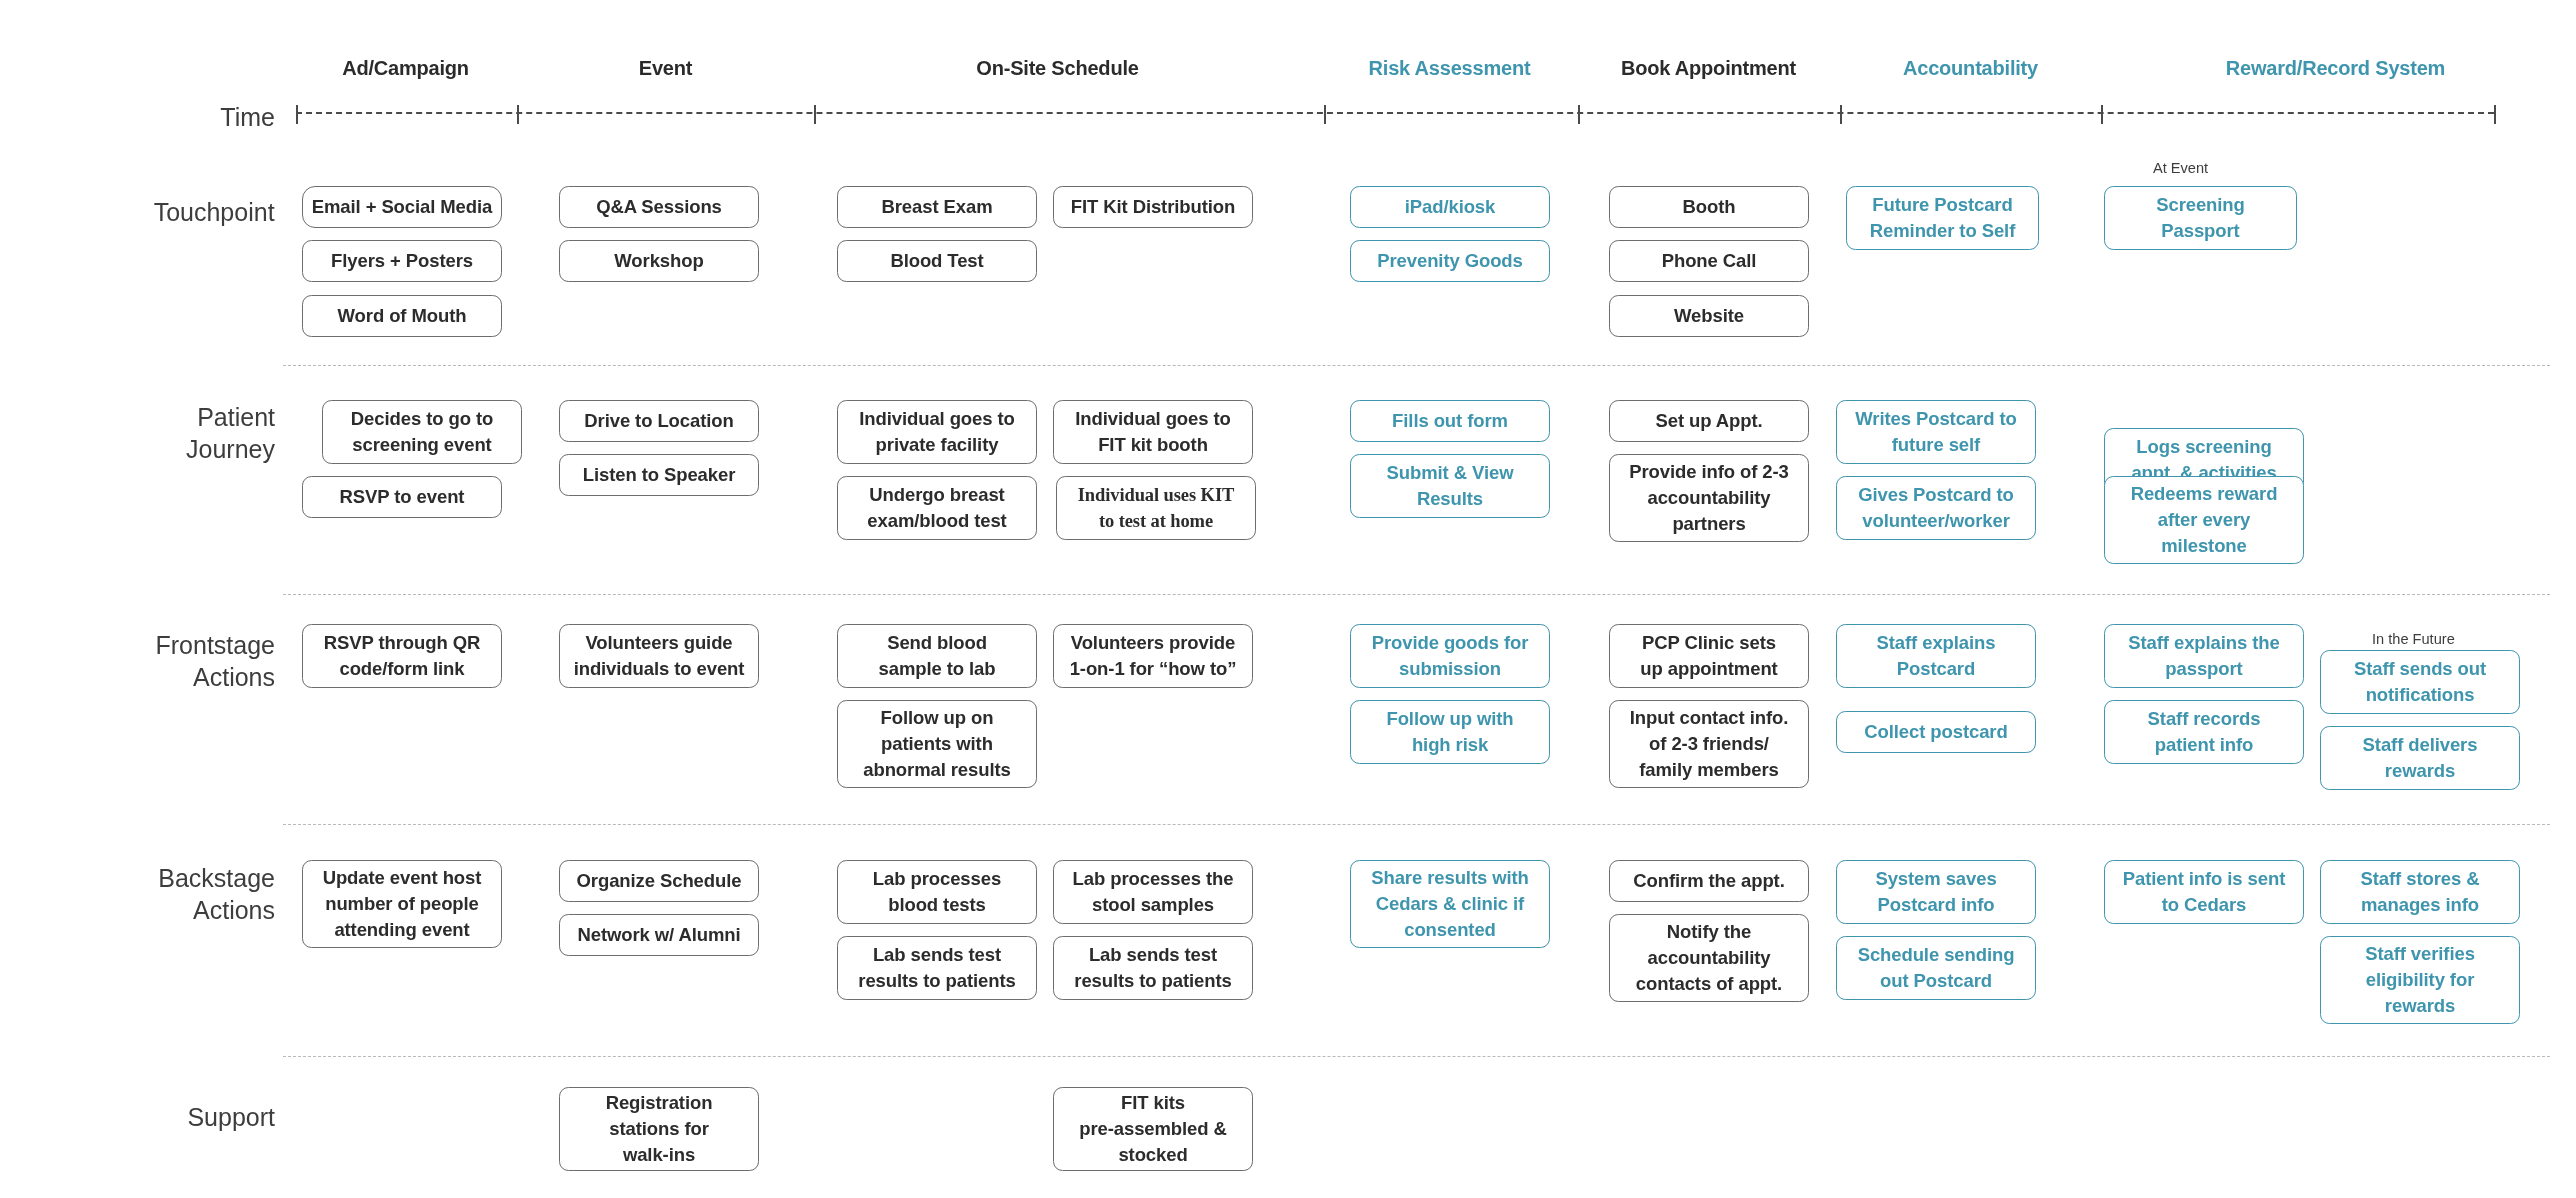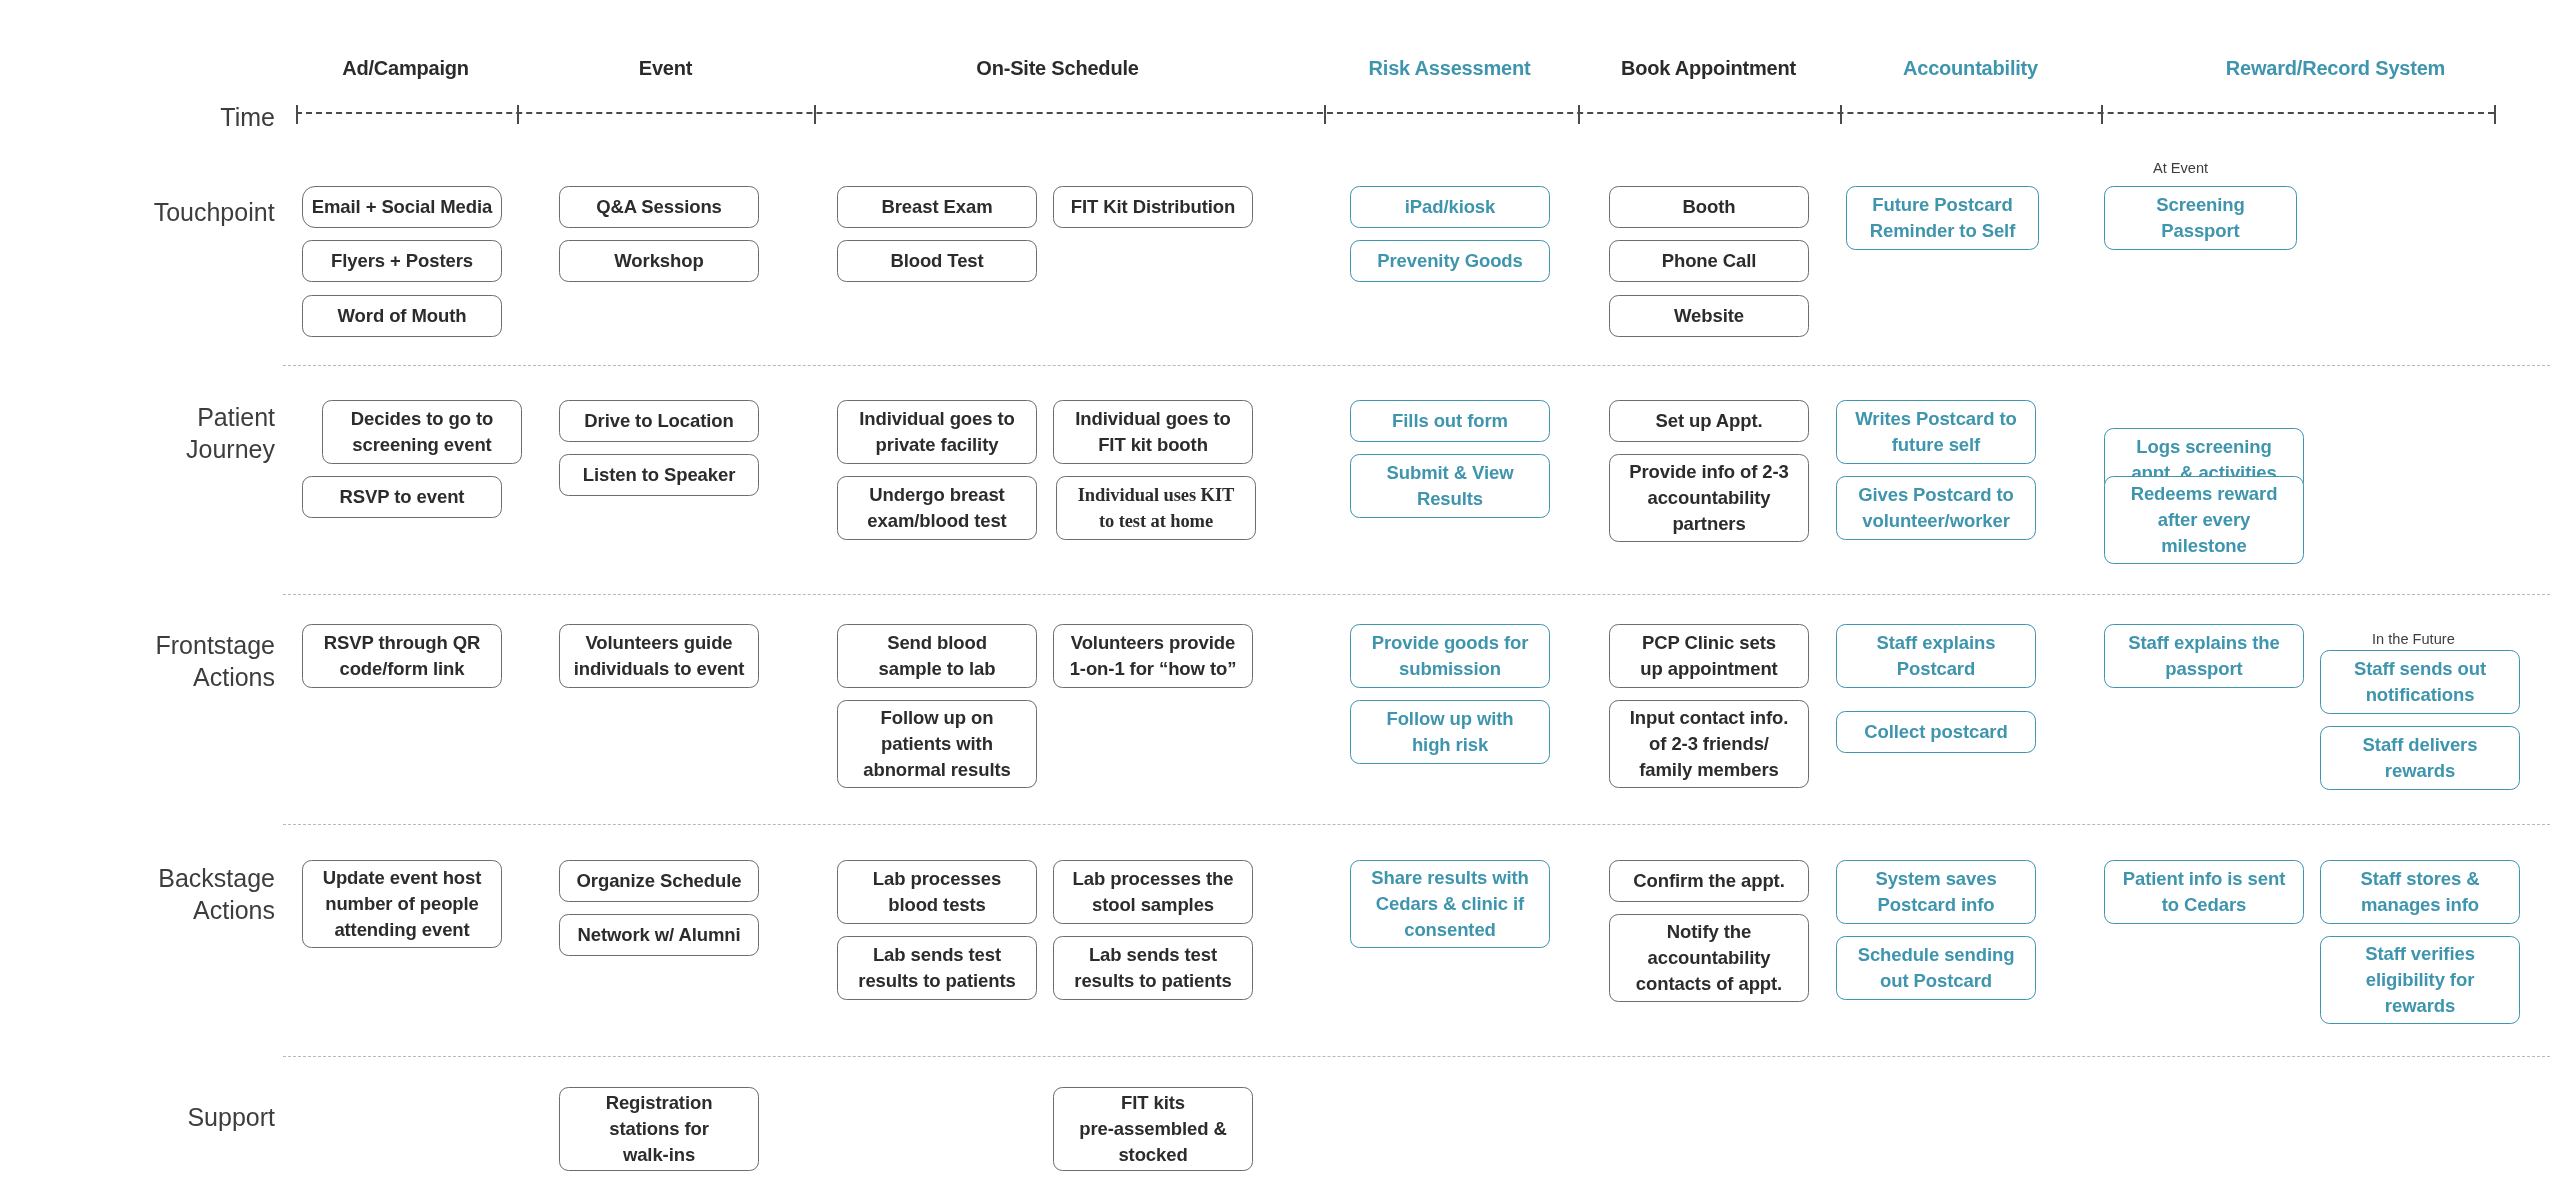--- a/index.html
+++ b/index.html
@@ -196,20 +196,22 @@
     <div class="card" style="left: 1609px; top: 624px; width: 200px; height: 64px;">PCP Clinic sets
 up appointment</div>
     <div class="card" style="left: 1609px; top: 700px; width: 200px; height: 88px;">Input contact info.
 of 2-3 friends/
 family members</div>
     <div class="card teal" style="left: 1836px; top: 624px; width: 200px; height: 64px;">Staff explains
 Postcard</div>
     <div class="card teal" style="left: 1836px; top: 711px; width: 200px; height: 42px;">Collect postcard</div>
     <div class="card teal" style="left: 2104px; top: 624px; width: 200px; height: 64px;">Staff explains the
 passport</div>
+    <div class="card teal" style="left: 2104px; top: 700px; width: 200px; height: 64px;">Staff records
+patient info</div>
     <div class="card teal" style="left: 2320px; top: 650px; width: 200px; height: 64px;">Staff sends out
 notifications</div>
     <div class="card teal" style="left: 2320px; top: 726px; width: 200px; height: 64px;">Staff delivers
 rewards</div>
     <div class="card" style="left: 302px; top: 860px; width: 200px; height: 88px;">Update event host
 number of people
 attending event</div>
     <div class="card" style="left: 559px; top: 860px; width: 200px; height: 42px;">Organize Schedule</div>
     <div class="card" style="left: 559px; top: 914px; width: 200px; height: 42px;">Network w/ Alumni</div>
     <div class="card" style="left: 837px; top: 860px; width: 200px; height: 64px;">Lab processes

